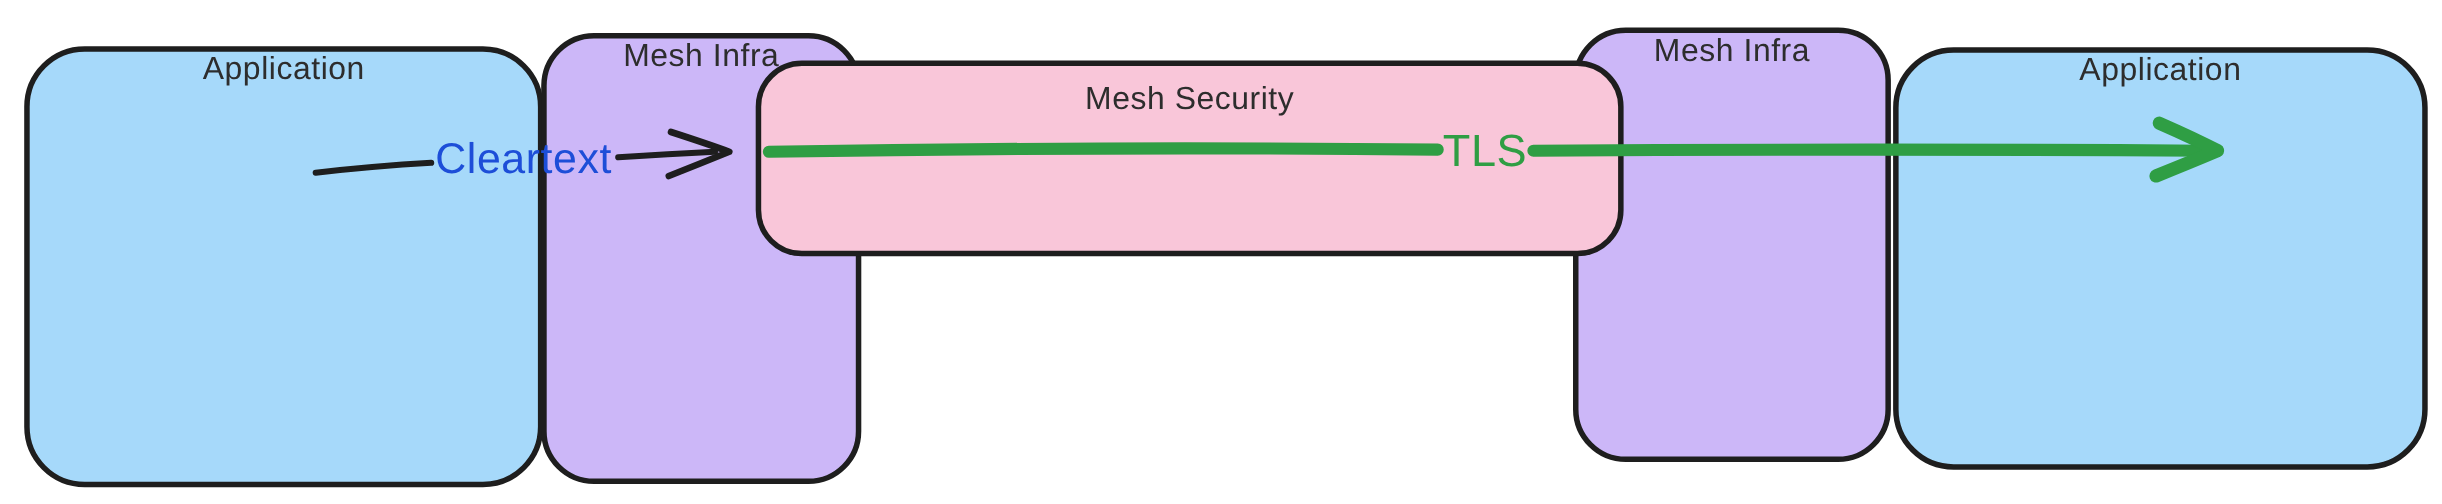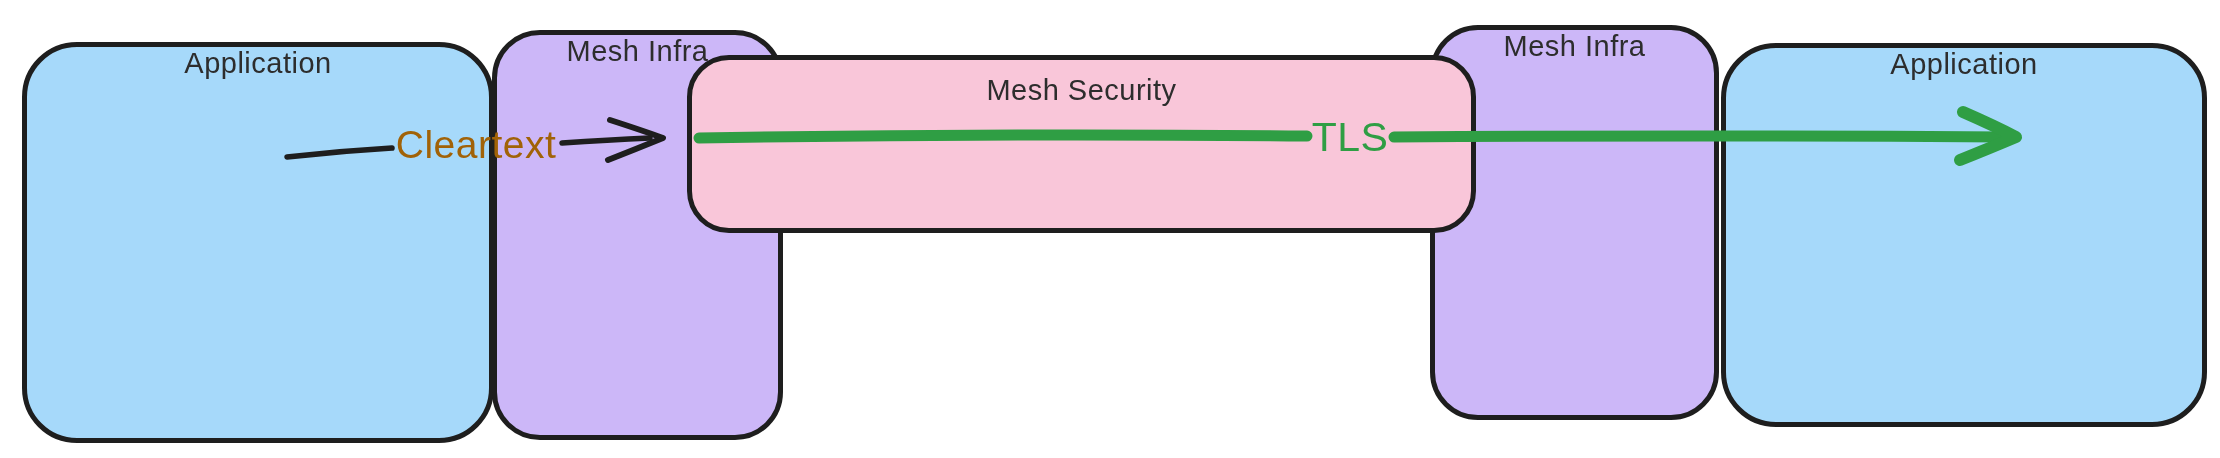--- a/index.html
+++ b/index.html
@@ -77,17 +77,17 @@
 
   <svg class="overlay" viewBox="0 0 2220 458" xmlns="http://www.w3.org/2000/svg">
 
     <path d="M 287 157 Q 340 151 392 148 M 562 143 Q 608 140 650 138" fill="none" stroke-width="5.5" stroke-linecap="round" stroke-linejoin="round" stroke="#1e1e1e"></path>
     <path d="M 610 120 Q 644 131 663 138 Q 636 149 608 160" fill="none" stroke-width="6" stroke-linecap="round" stroke-linejoin="round" stroke="#1e1e1e"></path>
 
     <path d="M 699 138 Q 1000 133 1307 136 M 1394 137 Q 1700 135 2004 137" fill="none" stroke-width="11" stroke-linecap="round" stroke-linejoin="round" stroke="#2f9e44"></path>
     <path d="M 1963 112 Q 1995 126 2016 137 Q 1990 148 1960 160" fill="none" stroke-width="12" stroke-linecap="round" stroke-linejoin="round" stroke="#2f9e44"></path>
   </svg>
 
-  <div class="arrow-label cleartext" style="color: #a16207;">Cleartext</div>
+  <div class="arrow-label cleartext" style="color: #1d4ed8;">Cleartext</div>
 
   <div class="arrow-label tls" style="color: rgb(47, 158, 68);">TLS</div>
 
 </div>
 
 </body></html>

